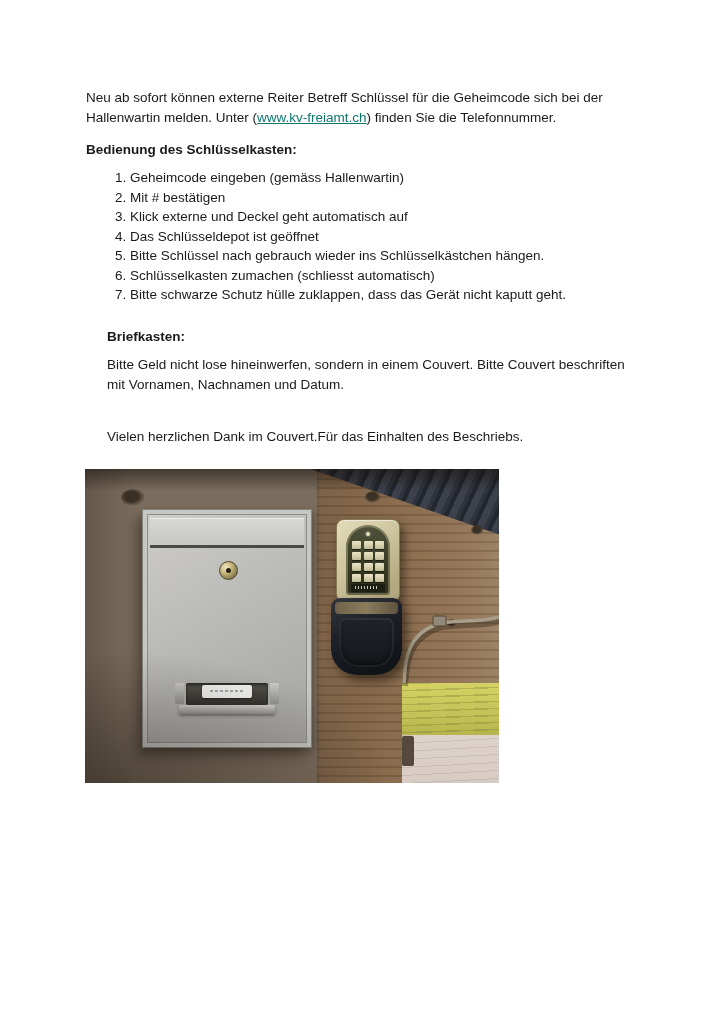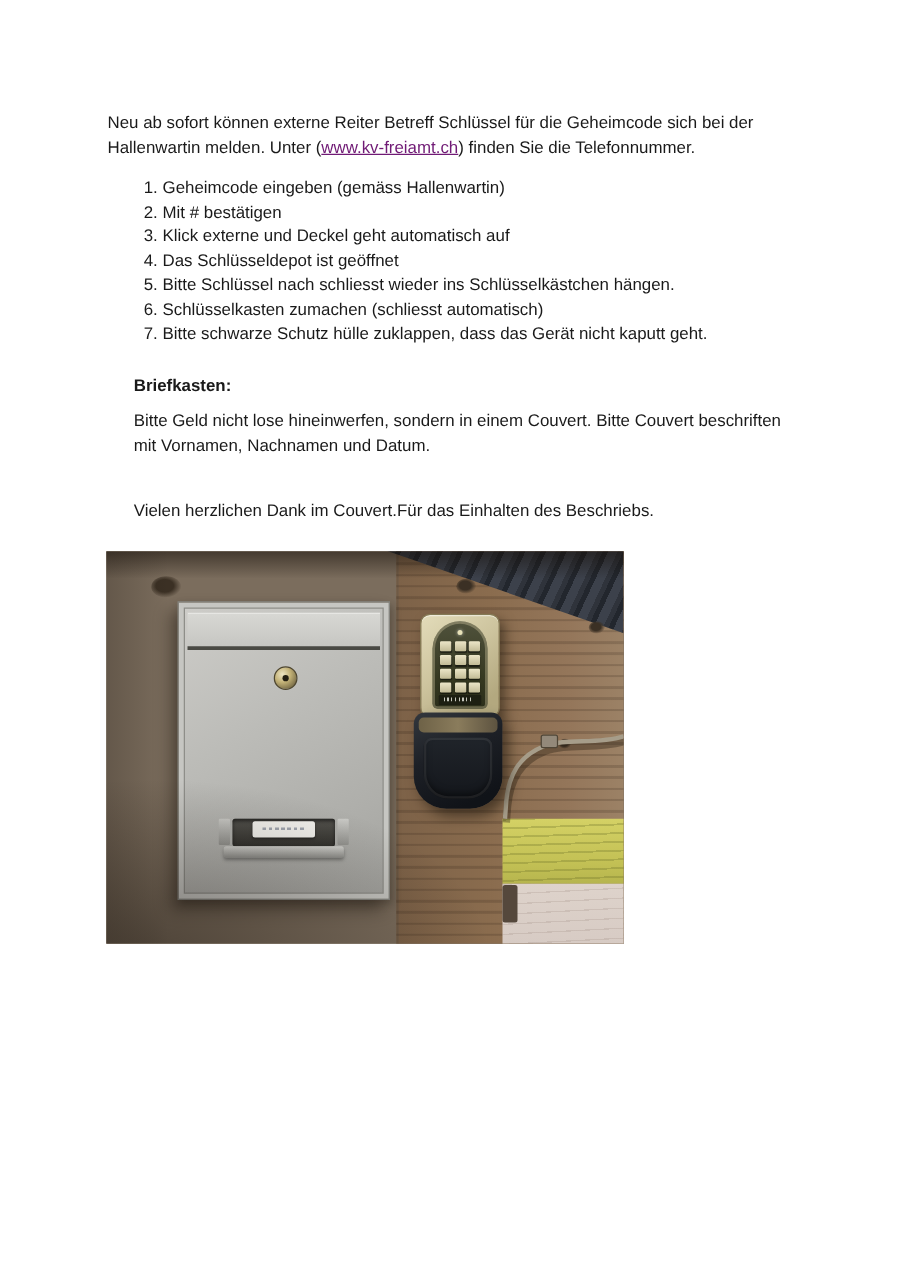--- a/index.html
+++ b/index.html
@@ -5,21 +5,21 @@
   html,body{margin:0;padding:0;background:#ffffff;}
   .page{
     position:relative;width:724px;height:1024px;background:#ffffff;overflow:hidden;
     font-family:"Liberation Sans",sans-serif;font-size:13.5px;line-height:20px;color:#1a1a1a;
   }
   .content{position:absolute;left:86px;top:88px;width:560px;}
   p{margin:0;}
   .para{margin:0 0 12px 0;}
   .heading{font-weight:bold;margin:0 0 8px 0;}
   .indent{margin-left:21px;}
-  a.weblink{color:#701a75;text-decoration:underline;cursor:pointer;}
+  a.weblink{color:#0f766e;text-decoration:underline;cursor:pointer;}
   ol.steps{margin:0 0 22px 0;padding:0 0 0 44px;}
   ol.steps li{line-height:19.5px;}
   .geld{margin:0 0 0 21px;}
   .thanks{margin:32px 0 0 21px;}
 
   
   .photo{position:relative;width:414px;height:314px;margin-top:22px;margin-left:-1px;overflow:hidden;background:#7a6c5c;}
   .photo *{position:absolute;}
   .ph-wood{inset:0;
     background:
@@ -111,27 +111,28 @@
 </style>
 </head>
 <body>
 
 <div class="page">
   <div class="content">
 
     <p class="para"><span>Neu ab sofort können externe Reiter Betreff Schlüssel für die Geheimcode sich bei der Hallenwartin melden. Unter (</span><a class="weblink" href="#">www.kv-freiamt.ch</a><span>) finden Sie die Telefonnummer.</span></p>
 
 
+    <p class="heading">Bedienung des Schlüsselkasten:</p>
 
     <ol class="steps">
       <li>Geheimcode eingeben (gemäss Hallenwartin)</li>
       <li>Mit # bestätigen</li>
       <li>Klick externe und Deckel geht automatisch auf</li>
       <li>Das Schlüsseldepot ist geöffnet</li>
-      <li>Bitte Schlüssel nach schliesst wieder ins Schlüsselkästchen hängen.</li>
+      <li>Bitte Schlüssel nach gebrauch wieder ins Schlüsselkästchen hängen.</li>
       <li>Schlüsselkasten zumachen (schliesst automatisch)</li>
       <li>Bitte schwarze Schutz hülle zuklappen, dass das Gerät nicht kaputt geht.</li>
     </ol>
 
     <p class="heading indent">Briefkasten:</p>
 
     <p class="para geld">Bitte Geld nicht lose hineinwerfen, sondern in einem Couvert. Bitte Couvert beschriften mit Vornamen, Nachnamen und Datum.</p>
 
     <p class="para thanks">Vielen herzlichen Dank im Couvert.Für das Einhalten des Beschriebs.</p>
 

